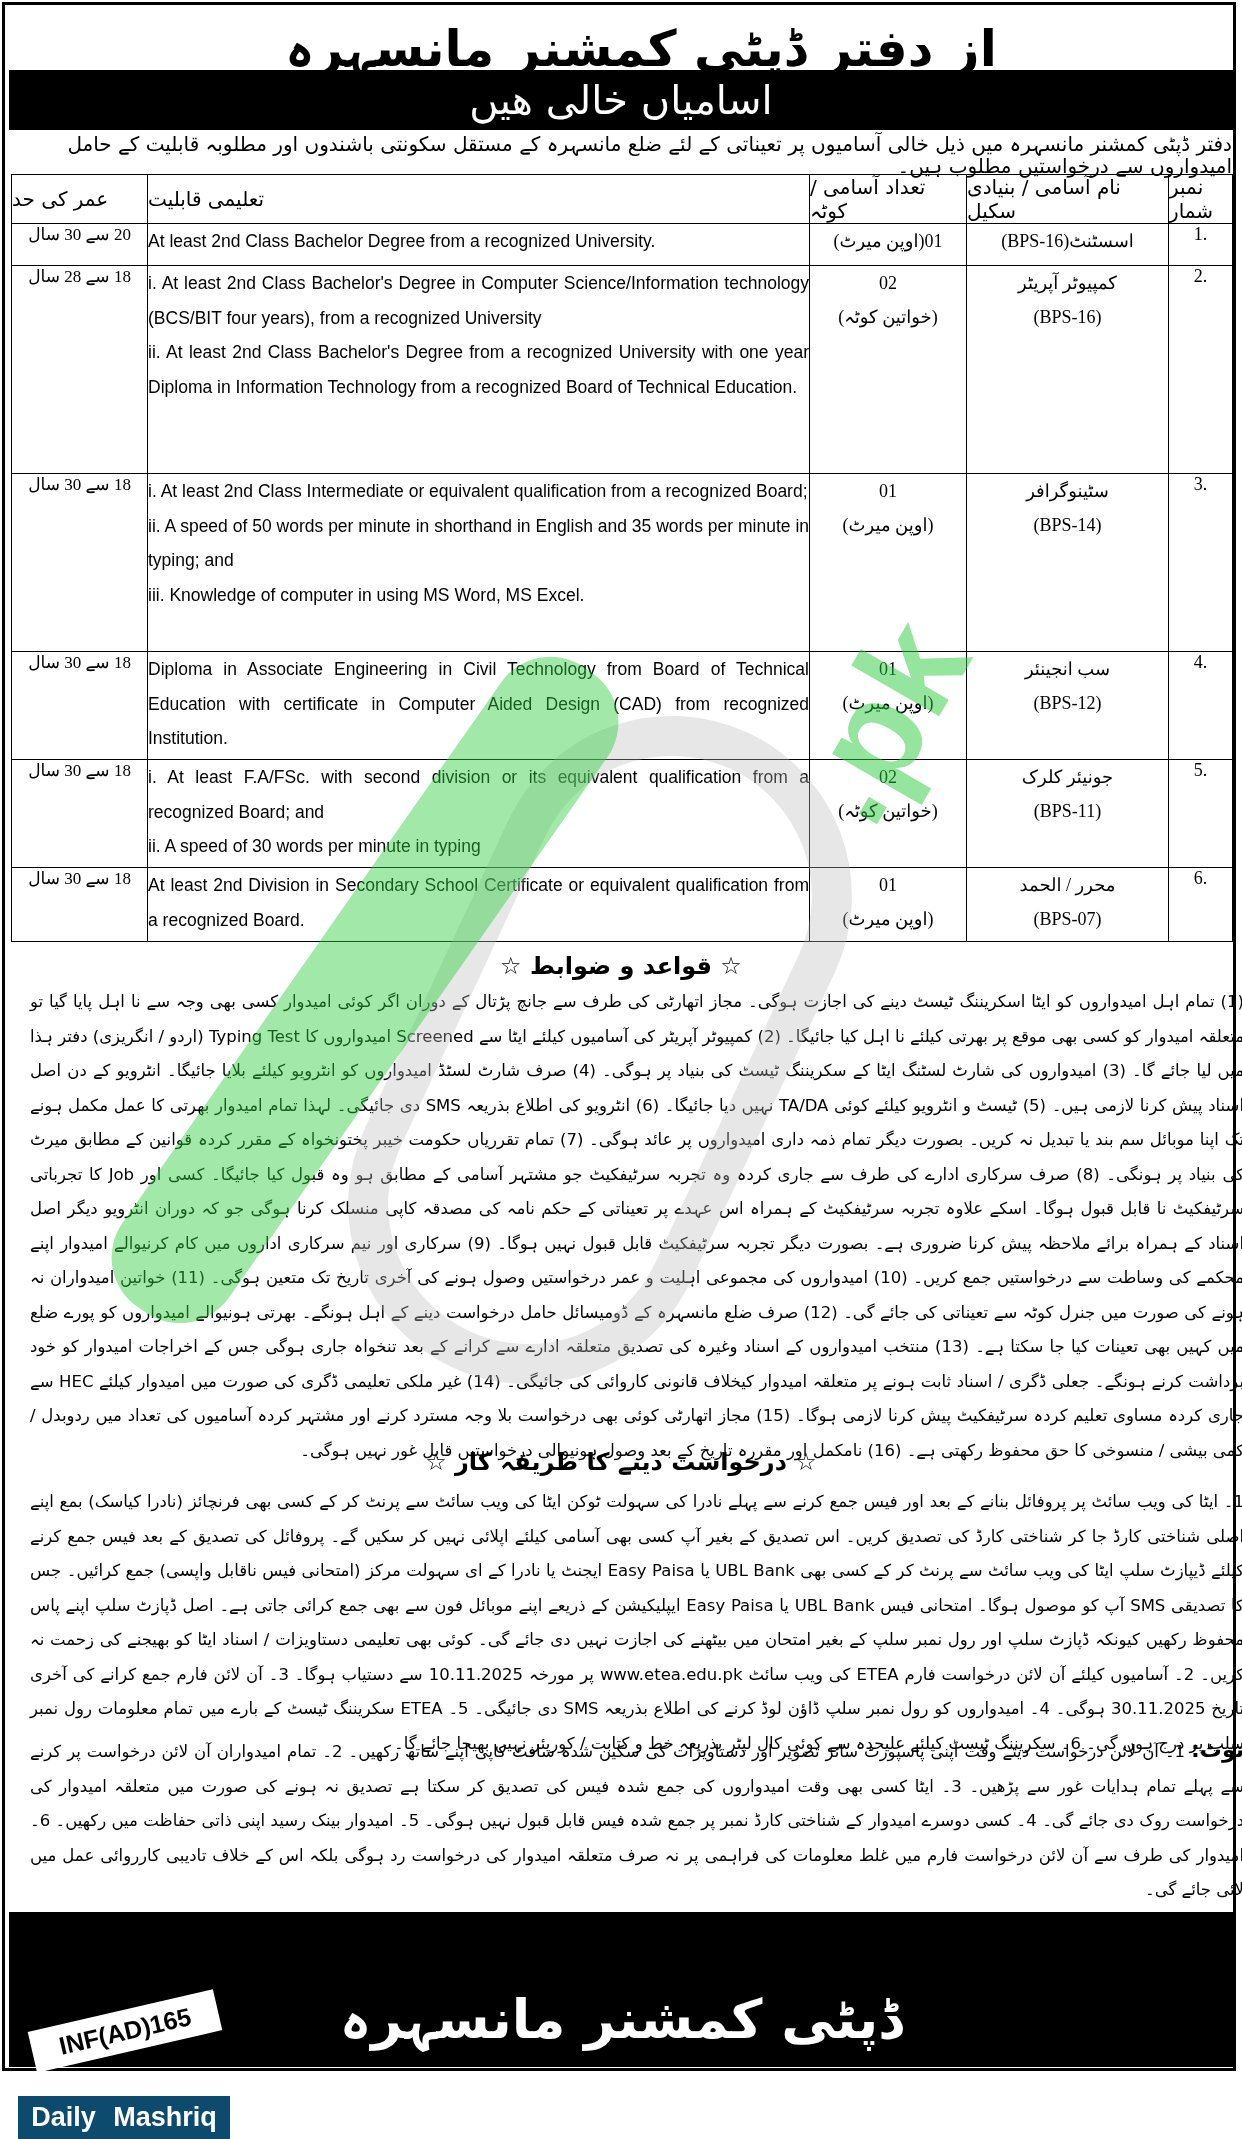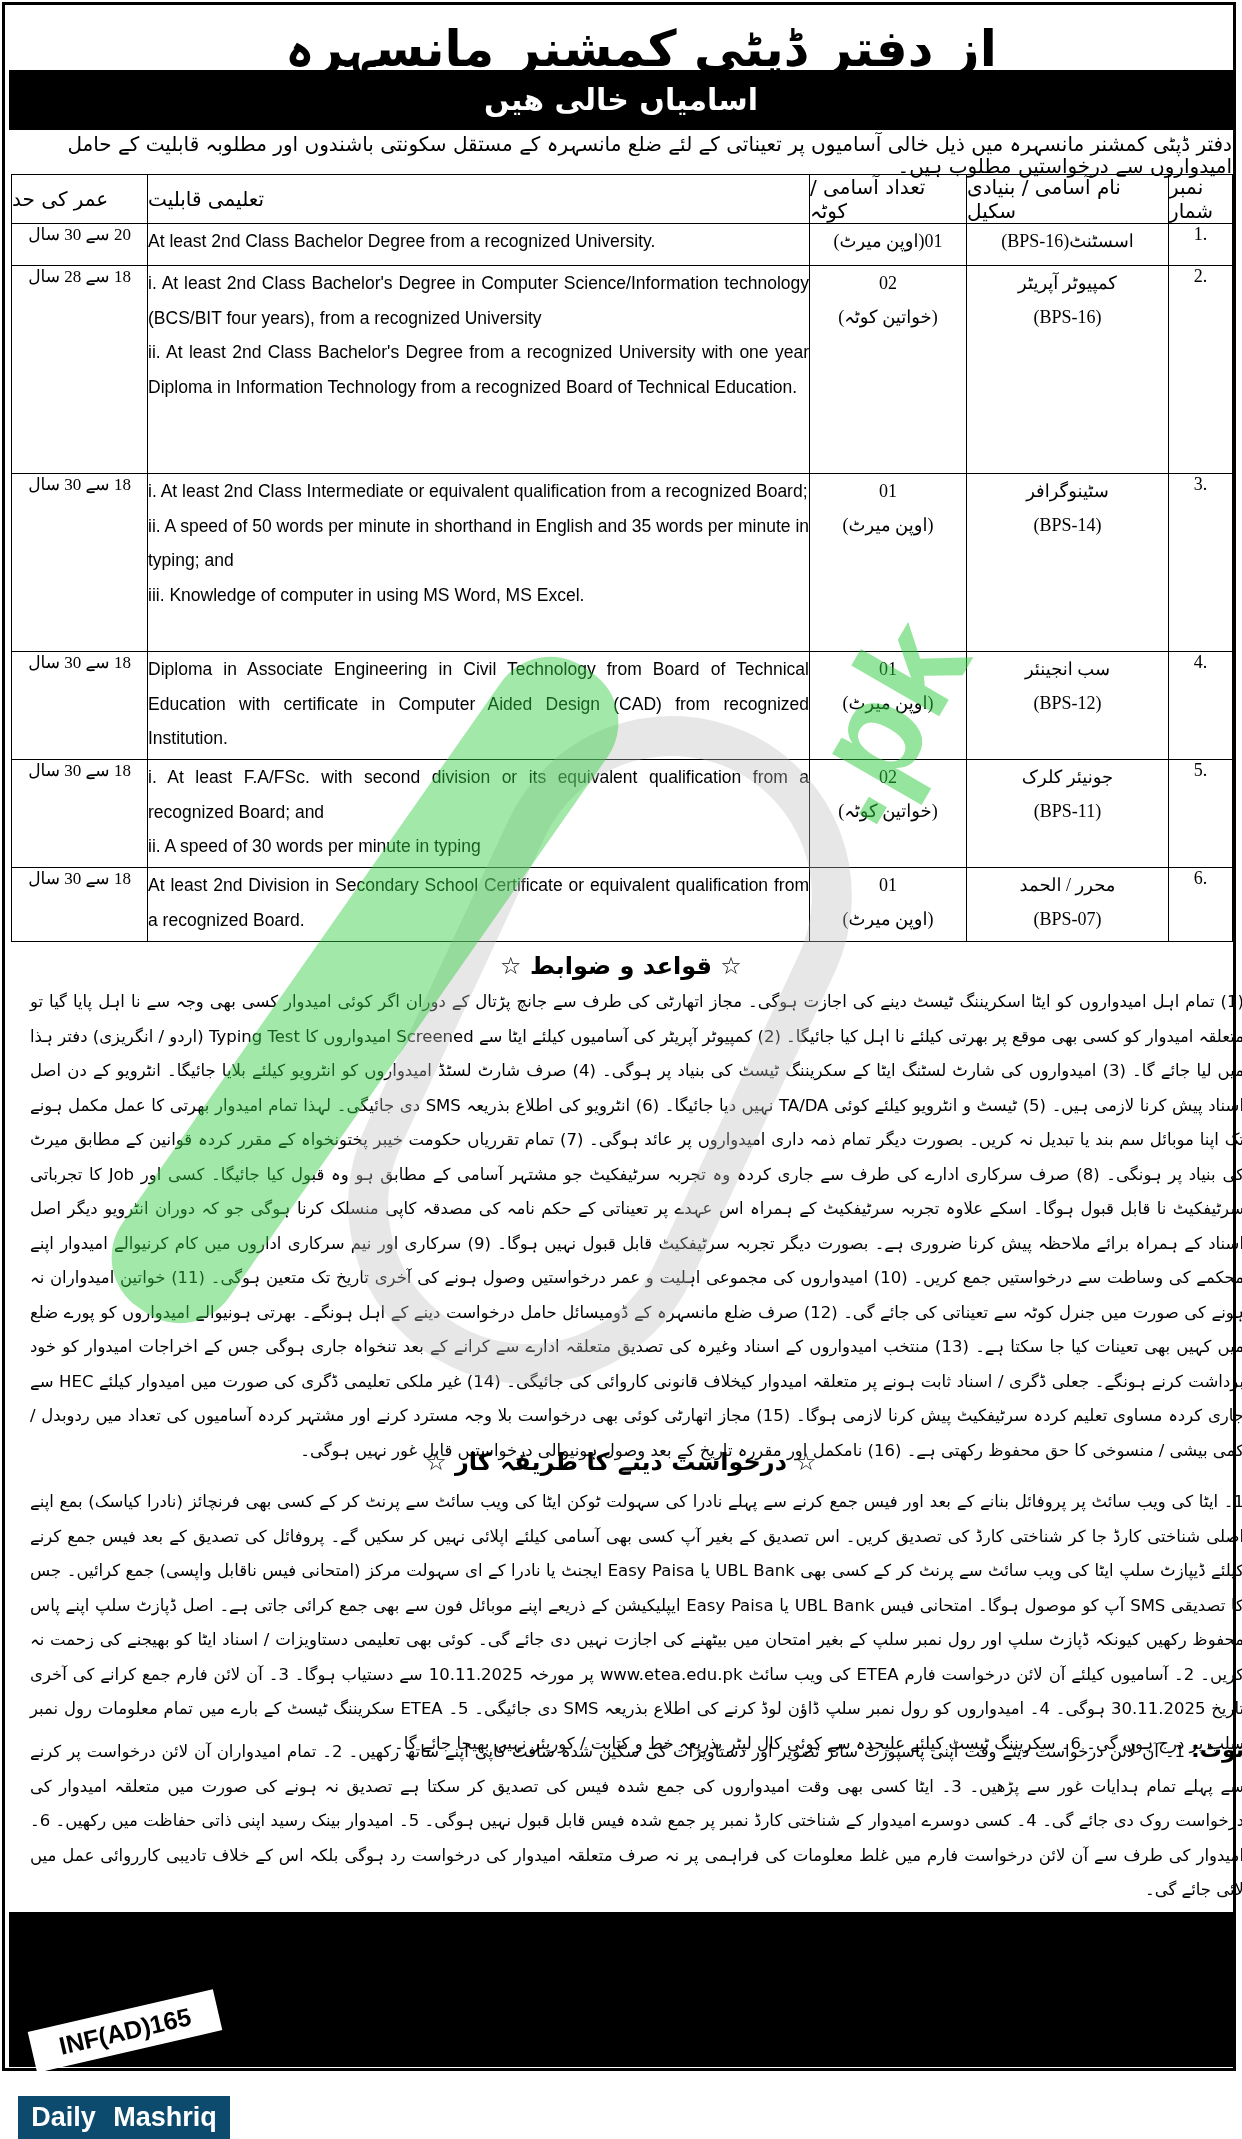--- a/index.html
+++ b/index.html
@@ -1,19 +1,19 @@
 <!DOCTYPE html>
 <html><head>
 <meta charset="utf-8">
 <style>
   html, body { margin:0; padding:0; background:#ffffff; }
   body { width:1242px; height:2139px; position:relative; overflow:hidden; font-family:"DejaVu Sans", sans-serif; color:#000; }
   .frame { position:absolute; left:2px; top:2px; width:1234px; height:2069px; border:3px solid #000; box-sizing:border-box; }
   .header-title { position:absolute; left:0; top:14px; width:1242px; text-align:center; font-size:50px; font-weight:bold; line-height:70px; direction:rtl;margin-left:20px; }
-  .banner { position:absolute; left:9px; top:70px; width:1224px; height:60px; background:#000; color:#fff; text-align:center; font-size:30px; font-weight:bold; line-height:60px; direction:rtl; }
+  .banner { position:absolute; left:9px; top:70px; width:1224px; height:60px; background:#000; color:#fff; text-align:center; font-size:40px; font-weight:normal; line-height:60px; direction:rtl; }
   .intro { position:absolute; left:10px; top:133px; width:1222px; direction:rtl; text-align:right; font-size:20px; line-height:22px; }
   table.posts { position:absolute; left:11px; top:174px; width:1221px; border-collapse:collapse; table-layout:fixed; direction:rtl; }
   table.posts th, table.posts td { border:1.5px solid #000; vertical-align:top; padding:0; }
   table.posts th { height:40px; font-weight:normal; font-size:20px; text-align:left; vertical-align:middle; }
   .c-sr { width:64px; } .c-name { width:202px; } .c-count { width:157px; } .c-qual { width:662px; } .c-age { width:136px; }
   td.sr, td.name, td.count, td.age { text-align:center; font-family:"Liberation Serif", serif; font-size:18px; }
   td.sr { padding-top:10px; }
   td.name { padding-top:8px; line-height:34px; }
   td.name .urdu, td.count .urdu, td.age { direction:rtl; }
   td.count { padding-top:8px; line-height:34px; }
@@ -160,20 +160,21 @@
 <div class="rules-title" style="top:1448px">☆ درخواست دینے کا طریقہ کار ☆</div>
 <div class="para" style="top:1485px">
   <p>1۔ ایٹا کی ویب سائٹ پر پروفائل بنانے کے بعد اور فیس جمع کرنے سے پہلے نادرا کی سہولت ٹوکن ایٹا کی ویب سائٹ سے پرنٹ کر کے کسی بھی فرنچائز (نادرا کیاسک) بمع اپنے اصلی شناختی کارڈ جا کر شناختی کارڈ کی تصدیق کریں۔ اس تصدیق کے بغیر آپ کسی بھی آسامی کیلئے اپلائی نہیں کر سکیں گے۔ پروفائل کی تصدیق کے بعد فیس جمع کرنے کیلئے ڈیپازٹ سلپ ایٹا کی ویب سائٹ سے پرنٹ کر کے کسی بھی UBL Bank یا Easy Paisa ایجنٹ یا نادرا کے ای سہولت مرکز (امتحانی فیس ناقابل واپسی) جمع کرائیں۔ جس کا تصدیقی SMS آپ کو موصول ہوگا۔ امتحانی فیس UBL Bank یا Easy Paisa ایپلیکیشن کے ذریعے اپنے موبائل فون سے بھی جمع کرائی جاتی ہے۔ اصل ڈپازٹ سلپ اپنے پاس محفوظ رکھیں کیونکہ ڈپازٹ سلپ اور رول نمبر سلپ کے بغیر امتحان میں بیٹھنے کی اجازت نہیں دی جائے گی۔ کوئی بھی تعلیمی دستاویزات / اسناد ایٹا کو بھیجنے کی زحمت نہ کریں۔ 2۔ آسامیوں کیلئے آن لائن درخواست فارم ETEA کی ویب سائٹ www.etea.edu.pk پر مورخہ 10.11.2025 سے دستیاب ہوگا۔ 3۔ آن لائن فارم جمع کرانے کی آخری تاریخ 30.11.2025 ہوگی۔ 4۔ امیدواروں کو رول نمبر سلپ ڈاؤن لوڈ کرنے کی اطلاع بذریعہ SMS دی جائیگی۔ 5۔ ETEA سکریننگ ٹیسٹ کے بارے میں تمام معلومات رول نمبر سلپ پر درج ہوں گی۔ 6۔ سکریننگ ٹیسٹ کیلئے علیحدہ سے کوئی کال لیٹر بذریعہ خط و کتابت / کوریئر نہیں بھیجا جائے گا۔</p>
 </div>
 
 <div class="para" style="top:1733px">
   <p><span class="note-label">نوٹ:</span> <span>1۔ آن لائن درخواست دیتے وقت اپنی پاسپورٹ سائز تصویر اور دستاویزات کی سکین شدہ سافٹ کاپی اپنے ساتھ رکھیں۔ 2۔ تمام امیدواران آن لائن درخواست پر کرنے سے پہلے تمام ہدایات غور سے پڑھیں۔ 3۔ ایٹا کسی بھی وقت امیدواروں کی جمع شدہ فیس کی تصدیق کر سکتا ہے تصدیق نہ ہونے کی صورت میں متعلقہ امیدوار کی درخواست روک دی جائے گی۔ 4۔ کسی دوسرے امیدوار کے شناختی کارڈ نمبر پر جمع شدہ فیس قابل قبول نہیں ہوگی۔ 5۔ امیدوار بینک رسید اپنی ذاتی حفاظت میں رکھیں۔ 6۔ امیدوار کی طرف سے آن لائن درخواست فارم میں غلط معلومات کی فراہمی پر نہ صرف متعلقہ امیدوار کی درخواست رد ہوگی بلکہ اس کے خلاف تادیبی کارروائی عمل میں لائی جائے گی۔</span></p>
 </div>
 
 <div class="signature">
+  <div class="sig-office">ڈپٹی کمشنر مانسہرہ</div>
 </div>
 <div class="inf-tag">INF(AD)165</div>
 
 <div class="source">Daily Mashriq</div>
 
 <div class="watermark">
   <div class="wm-grey"></div>
   <div class="wm-green"></div>
   <div class="wm-text">.pk</div>
 </div>

